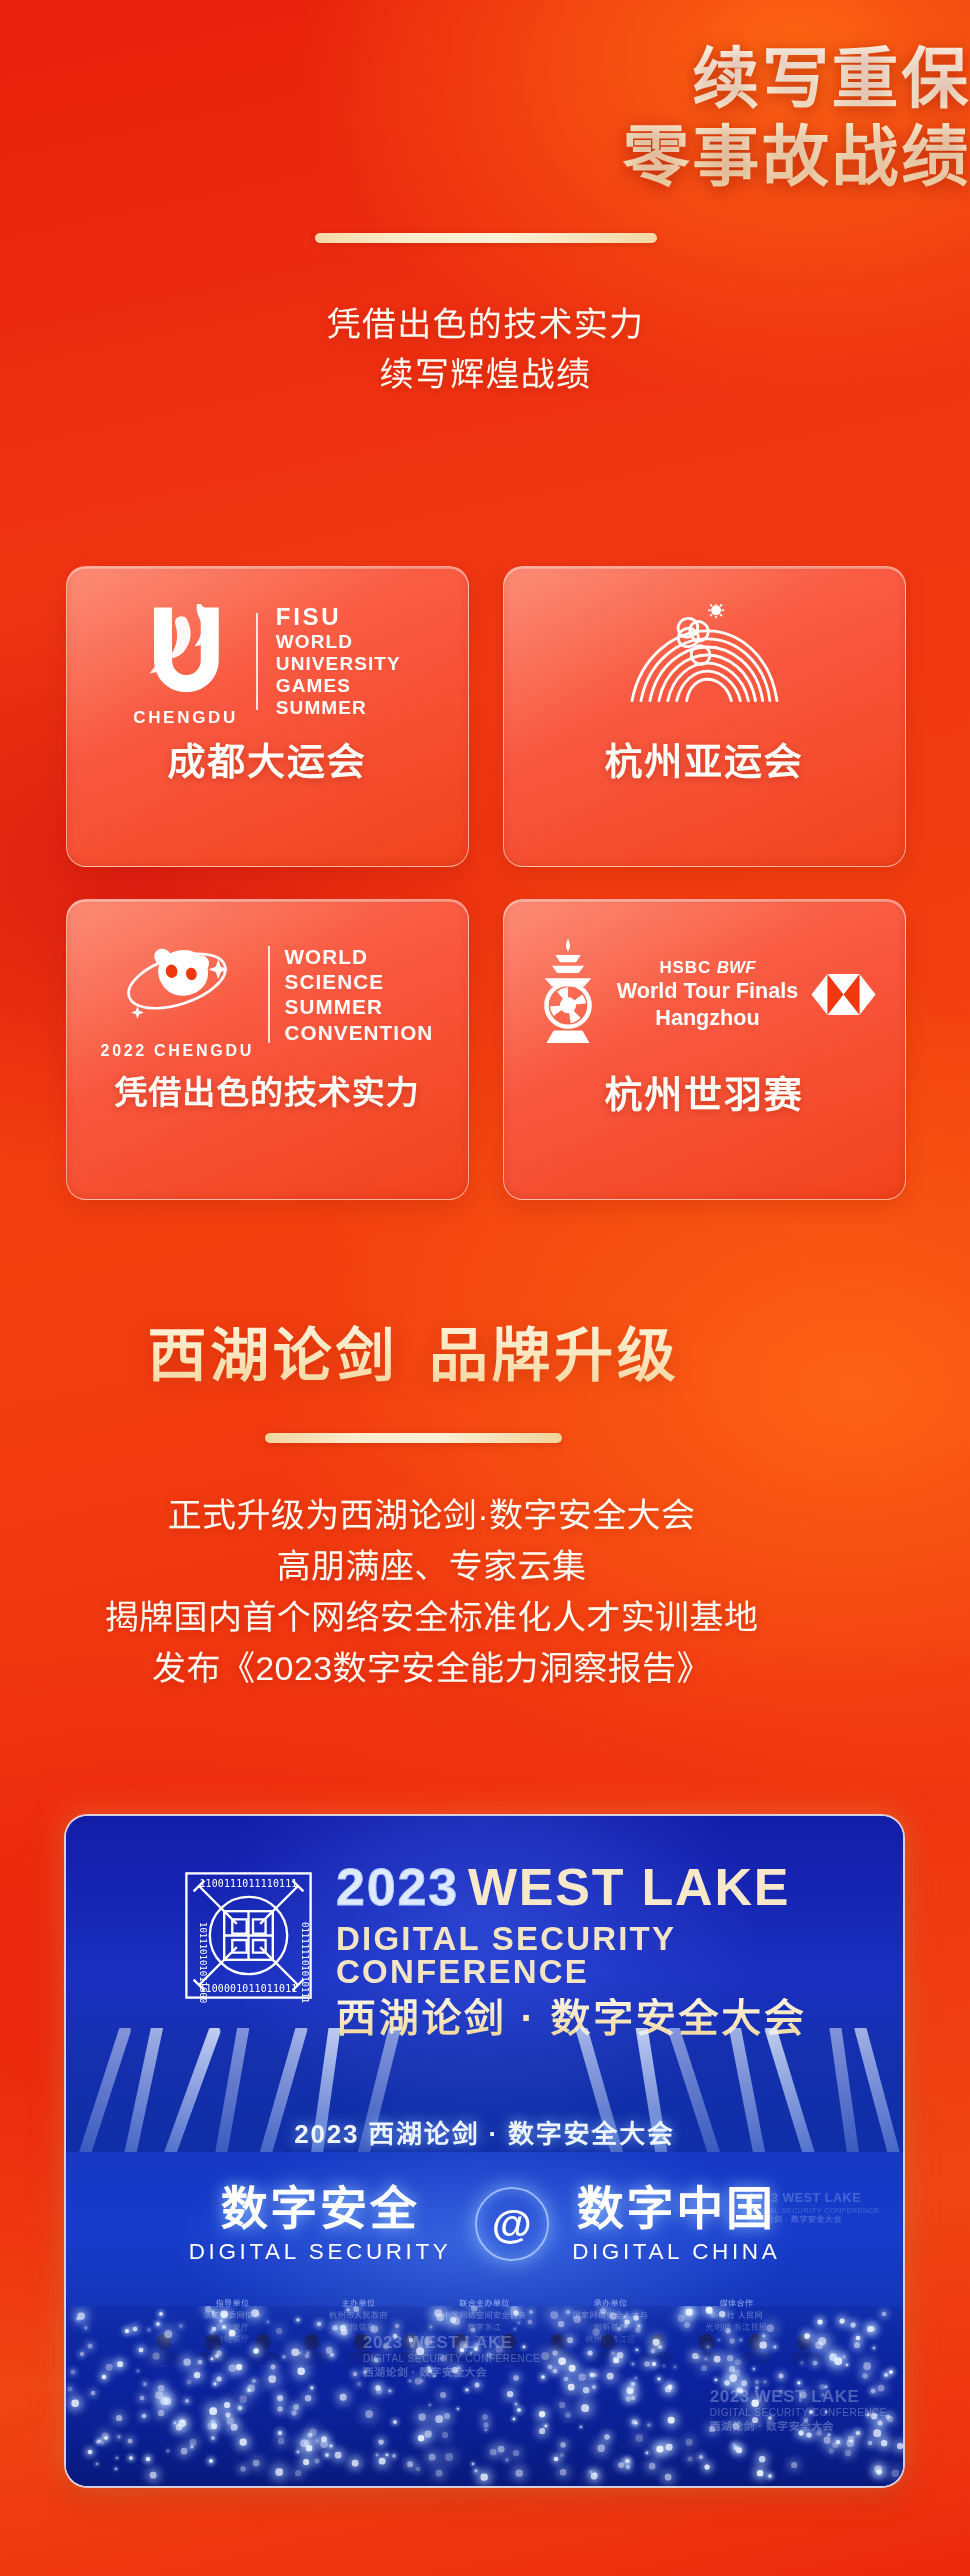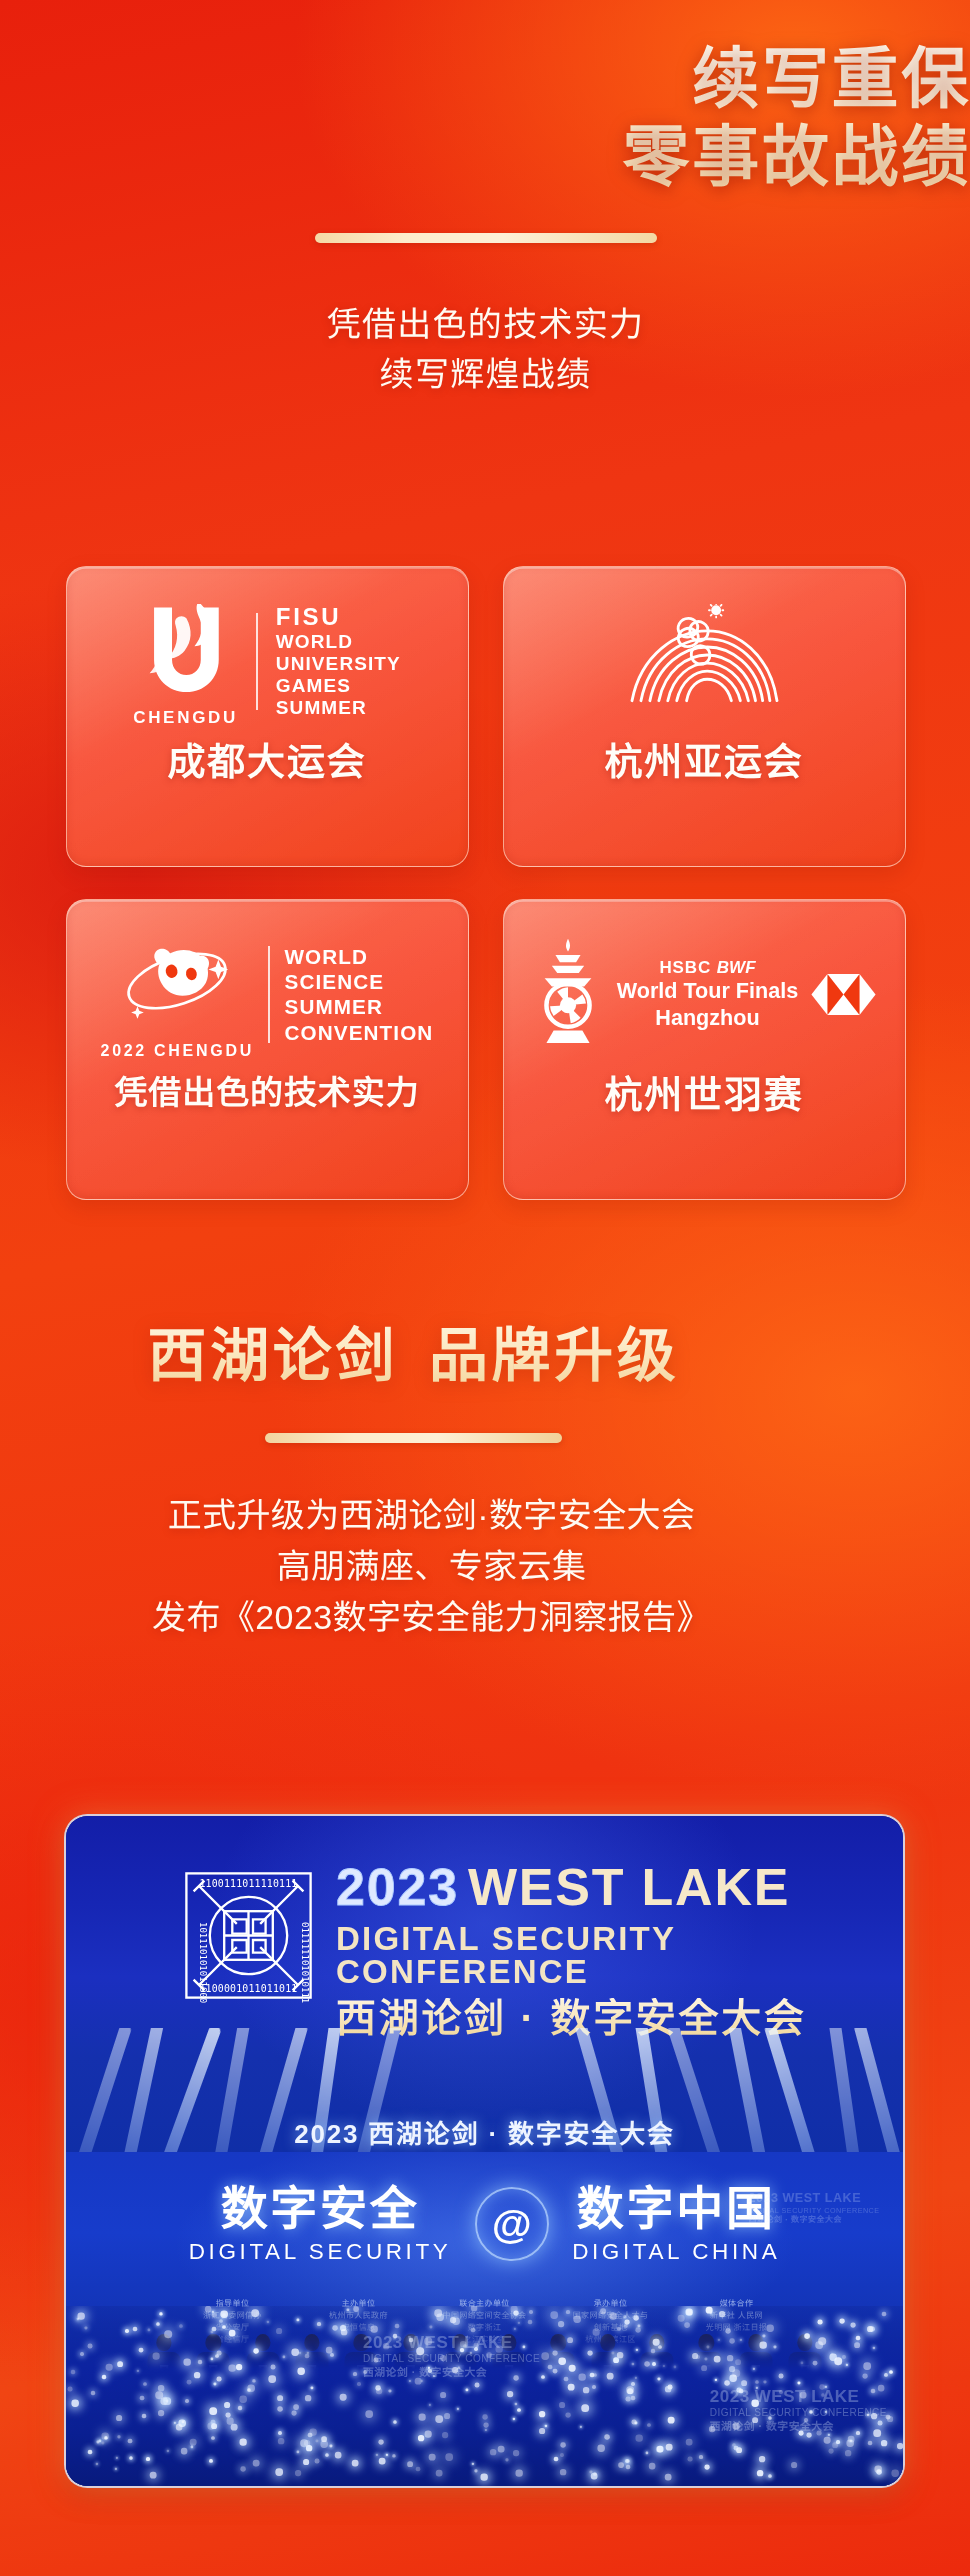--- a/index.html
+++ b/index.html
@@ -447,20 +447,21 @@
   </section>
 
   <section class="sec2">
     <h2 class="sec2-title">
       <span>西湖论剑</span><span class="gap"></span><span>品牌升级</span>
     </h2>
     <div class="divider2"></div>
     <p class="sec2-body">
       <span>正式升级为西湖论剑·数字安全大会</span>
       <span>高朋满座、专家云集</span>
+      <span>揭牌国内首个网络安全标准化人才实训基地</span>
       <span>发布《2023数字安全能力洞察报告》</span>
     </p>
   </section>
 
   <figure class="photo-wrap">
     <div class="photo">
 
       <div class="ph-head">
         <svg class="emblem" viewBox="0 0 150 150" aria-hidden="true">
           <g fill="none" stroke="#ffffff" stroke-width="2.6">

